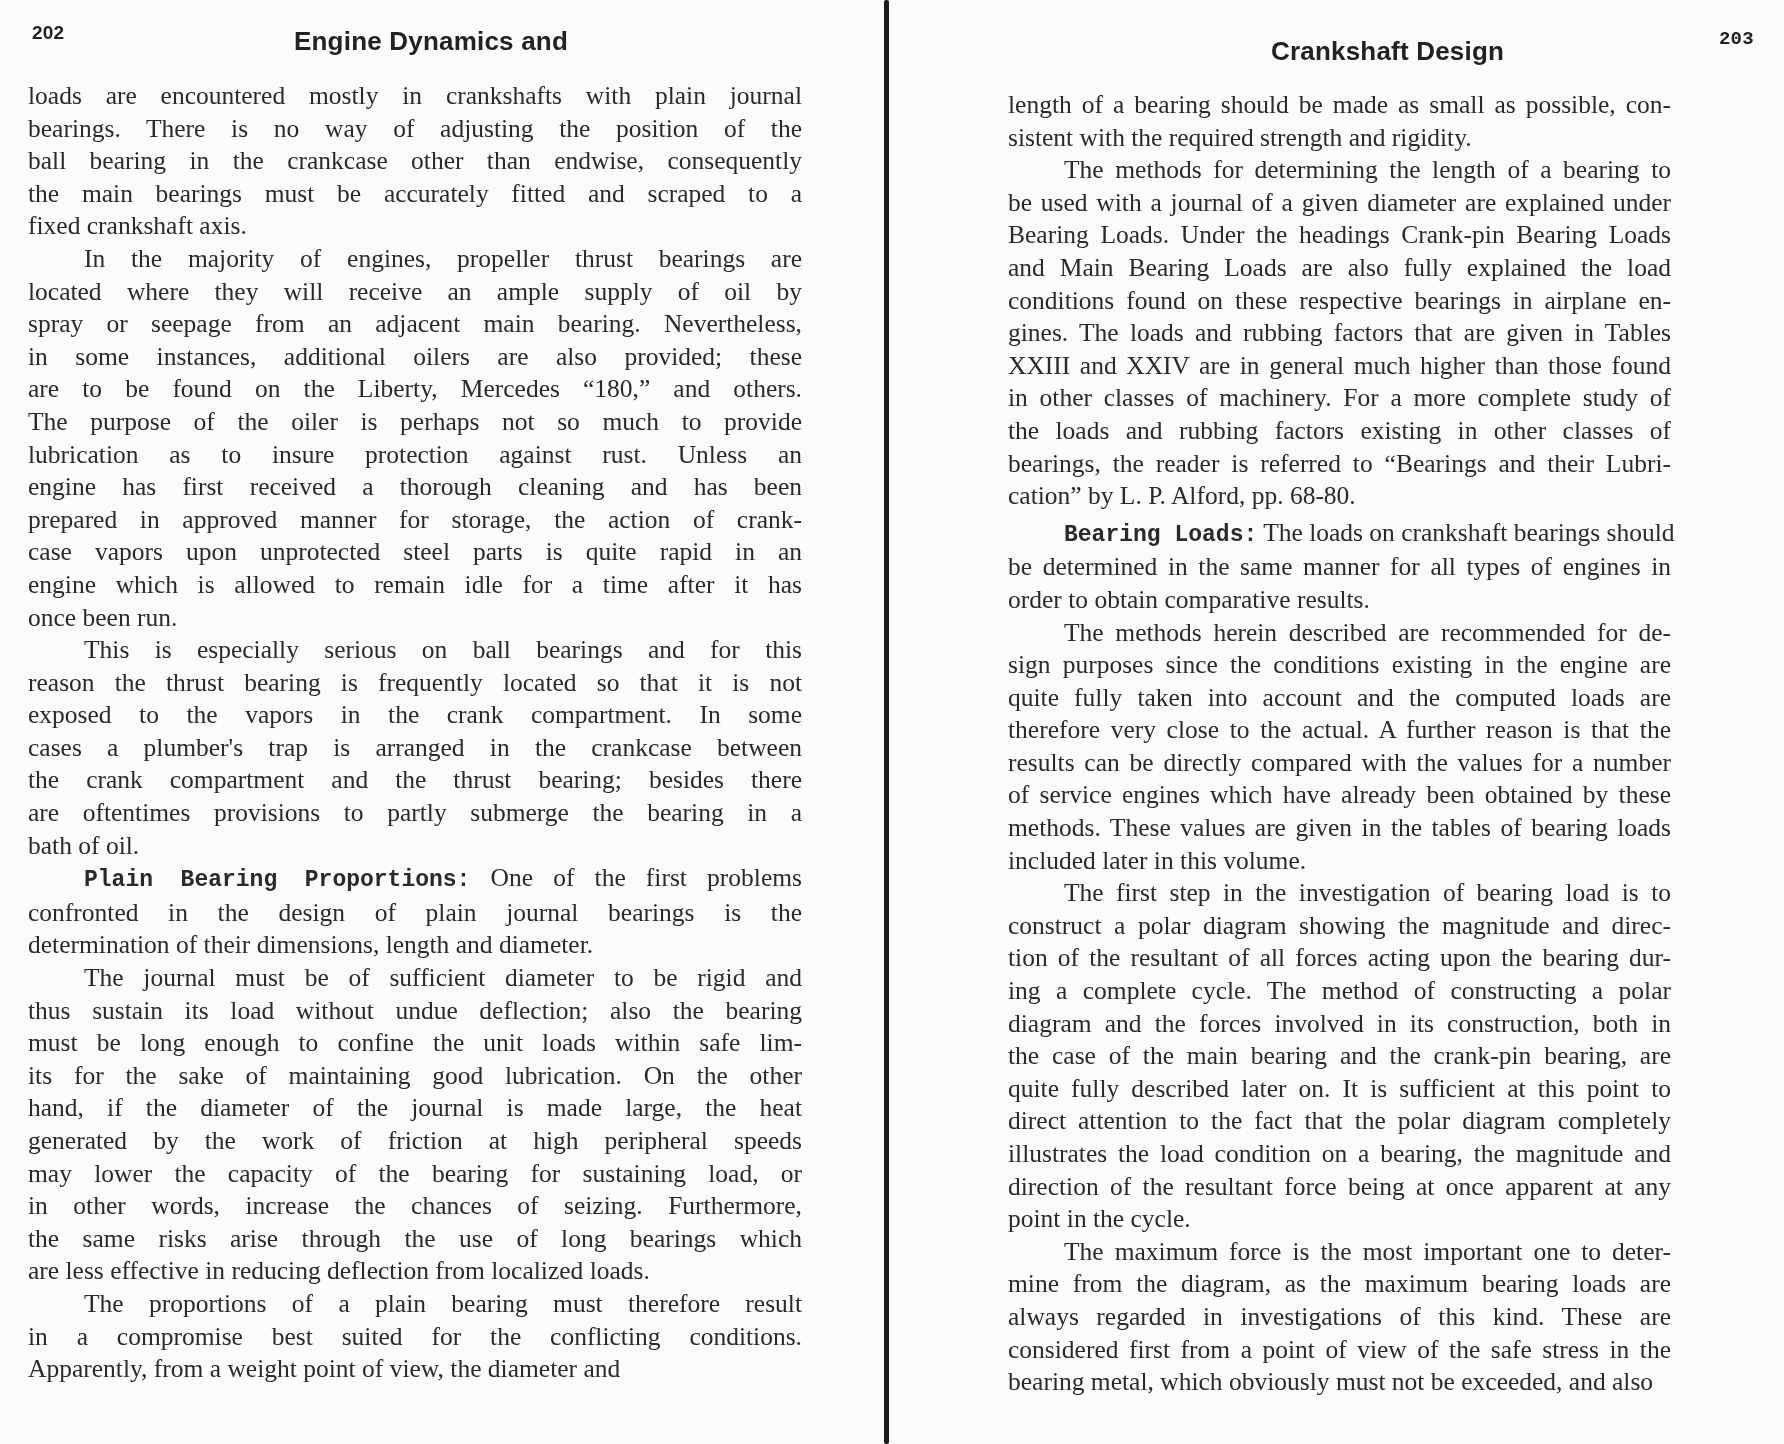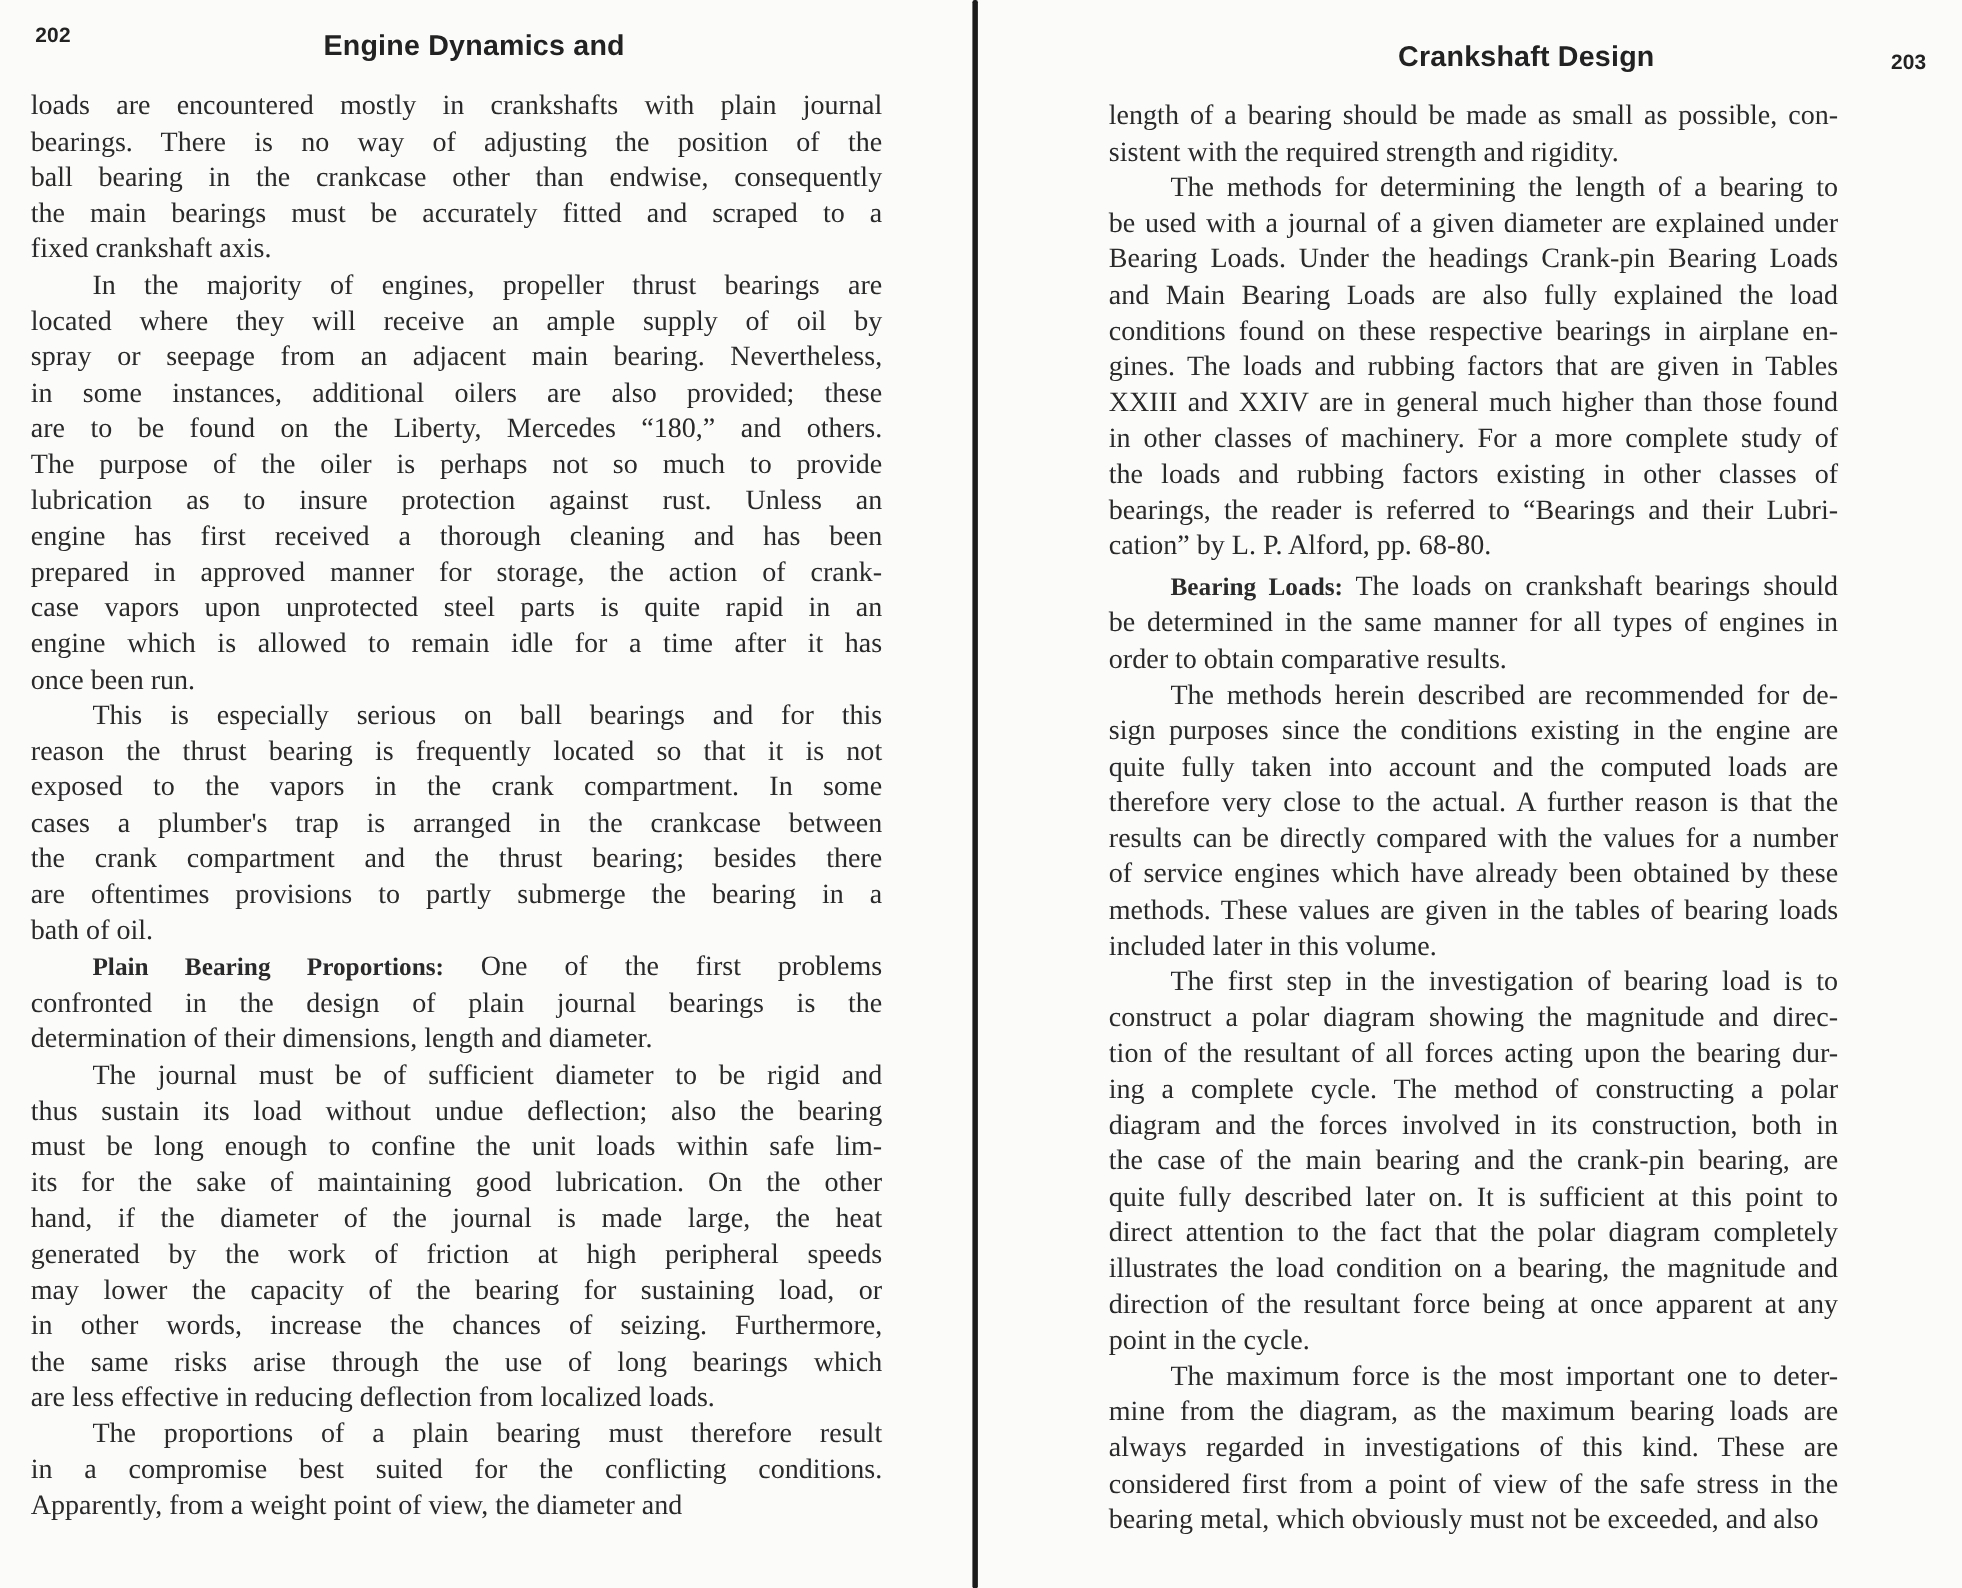--- a/index.html
+++ b/index.html
@@ -27,21 +27,21 @@
   .body-text {
     position: absolute;
     font-size: 25.5px; line-height: 32.6px;
     text-align: justify; text-align-last: auto;
     hyphens: manual;
   }
   .line { display: block; white-space: nowrap; text-align: justify; text-align-last: justify; }
   .line.last { text-align-last: left; }
   .para-gap { height: 4px; }
   .indent { padding-left: 56px; }
-  .bold-lead { font-family: Liberation Serif, serif; font-weight: bold; font-size: 23px; }
+  .bold-lead { font-family: Liberation Mono, monospace; font-weight: bold; font-size: 23px; }
 </style>
 </head>
 <body>
 
 <div class="page page-left">
   <div class="run-head folio" style="left:32px; top:22px;">202</div>
   <div class="run-head head-title" style="left:294px; top:26px;">Engine Dynamics and</div>
   <div class="body-text" id="left-body" style="left:28px; top:80px; width:774px;">
       <div>
         <span class="line">loads are encountered mostly in crankshafts with plain journal</span>
@@ -95,21 +95,21 @@
         <span class="line">in a compromise best suited for the conflicting conditions.</span>
         <span class="line last">Apparently, from a weight point of view, the diameter and</span>
       </div>
     </div>
 </div>
 
 <div class="gutter"></div>
 
 <div class="page page-right">
   <div class="run-head head-title" style="left:378px; top:36px;">Crankshaft Design</div>
-  <div class="run-head folio" style="left:826px; top:47px;">203</div>
+  <div class="run-head folio" style="left:826px; top:28px;font-family:Liberation Mono, monospace;">203</div>
   <div class="body-text" id="right-body" style="left:95px; top:89px; width:663px;margin-left:20px;">
       <div>
         <span class="line">length of a bearing should be made as small as possible, con-</span>
         <span class="line last">sistent with the required strength and rigidity.</span>
       </div>
       <div>
         <span class="line indent">The methods for determining the length of a bearing to</span>
         <span class="line">be used with a journal of a given diameter are explained under</span>
         <span class="line">Bearing Loads.  Under the headings Crank-pin Bearing Loads</span>
         <span class="line">and Main Bearing Loads are also fully explained the load</span>

